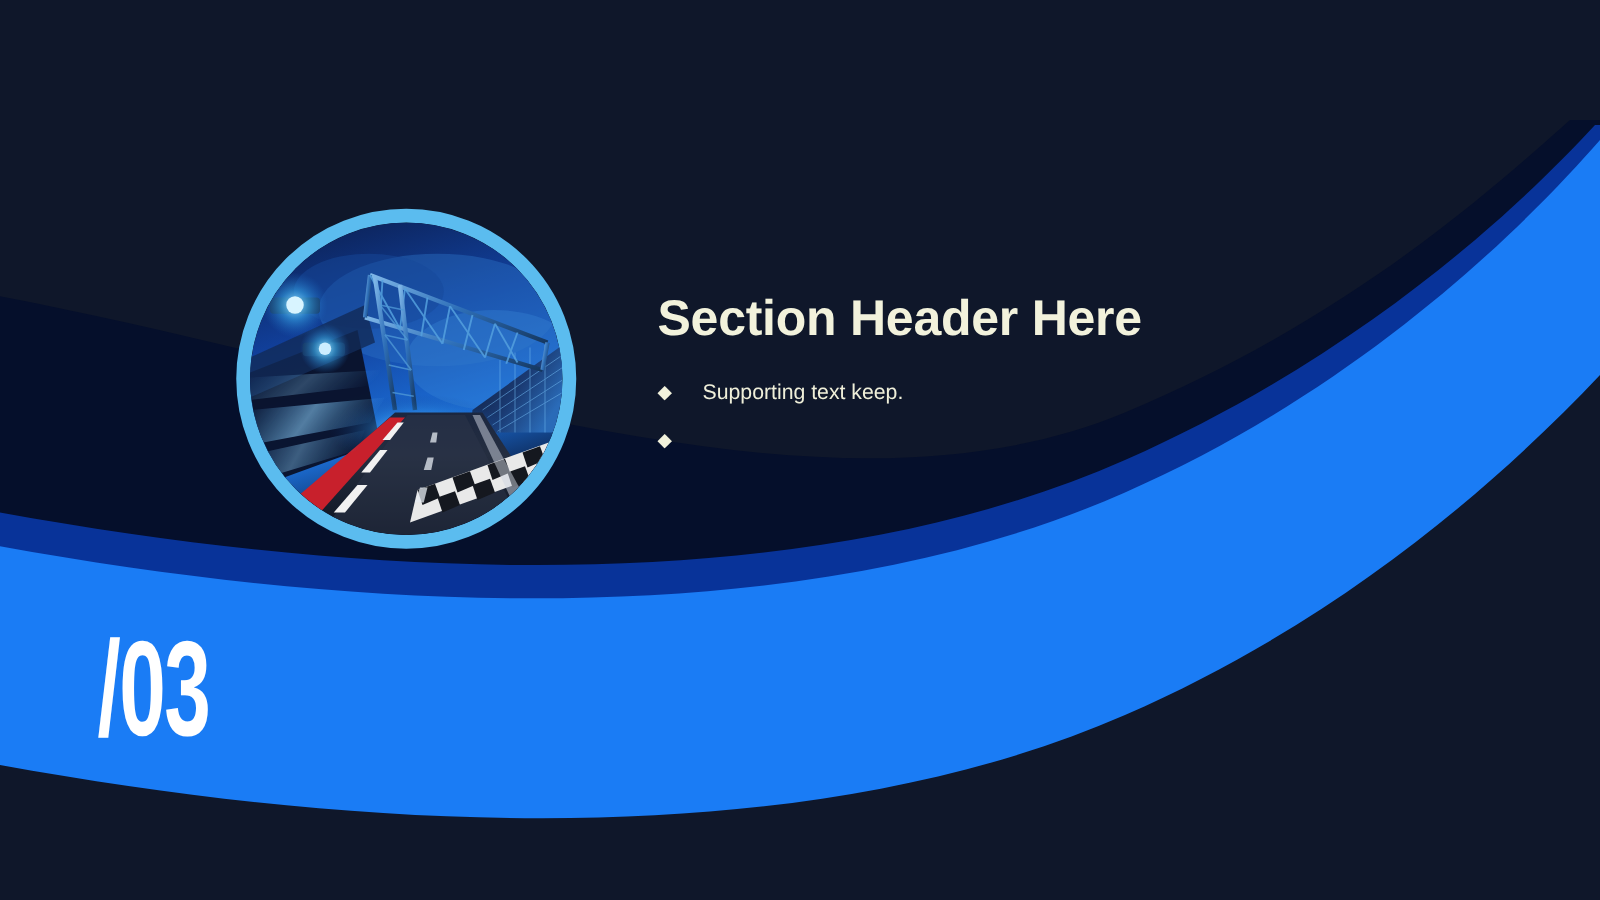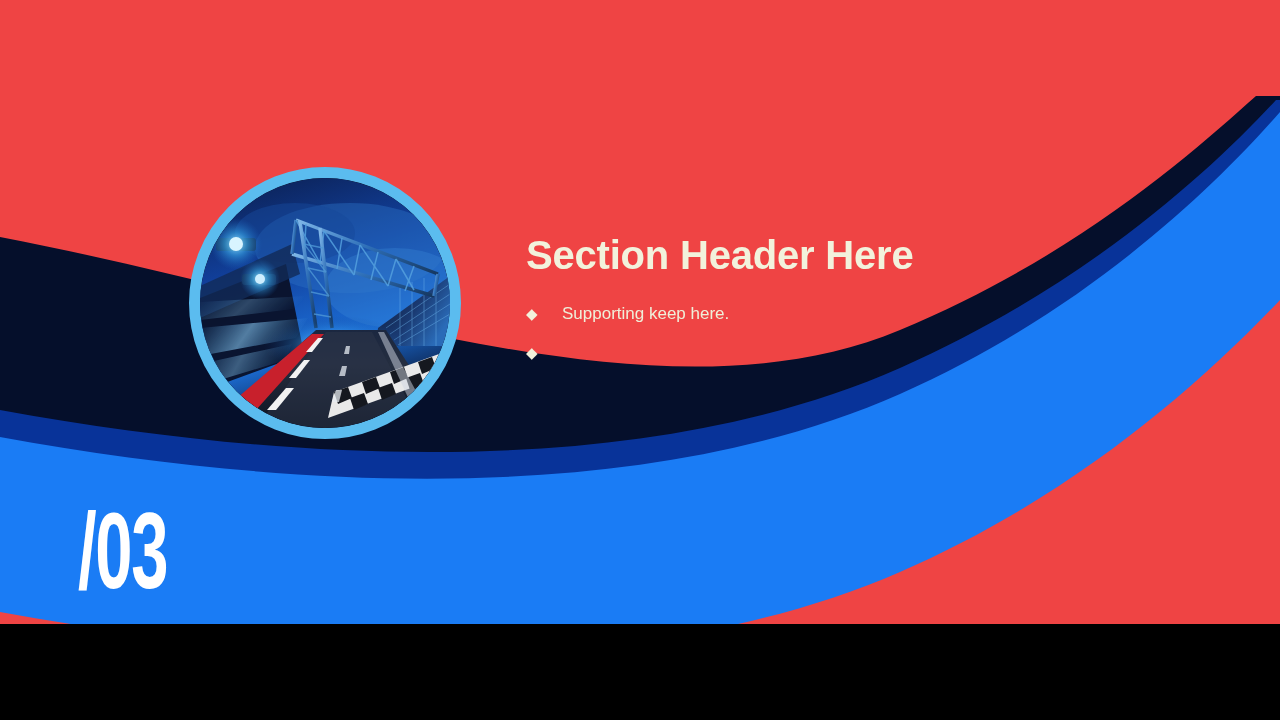--- a/index.html
+++ b/index.html
@@ -7,22 +7,22 @@
     margin: 0;
     padding: 0;
     background: #000000;
   }
   body {
     font-family: "Liberation Sans", sans-serif;
   }
   #slide {
     position: relative;
     width: 1280px;
-    height: 624px;
-    background: #ef4444;
+    height: 720px;
+    background: #0f172a;
     overflow: hidden;
   }
 
   
   #swoosh {
     position: absolute;
     left: 0; top: 0;
     width: 1280px;
     height: 720px;
     pointer-events: none;
@@ -279,21 +279,21 @@
         <rect x="0" y="0" width="250" height="250" fill="none"></rect>
       </svg>
     </div>
   </div>
 
   <div id="text-block">
     <h1 id="section-title">Section Header Here</h1>
     <ul class="bullet-list">
       <li class="bullet-item">
         <span class="bullet-marker">◆</span>
-        <span class="bullet-text">Supporting keep here.</span>
+        <span class="bullet-text">Supporting text keep.</span>
       </li>
       <li class="bullet-item">
         <span class="bullet-marker">◆</span>
       </li>
     </ul>
   </div>
 
   <div id="section-number">/03</div>
 
 </div>

